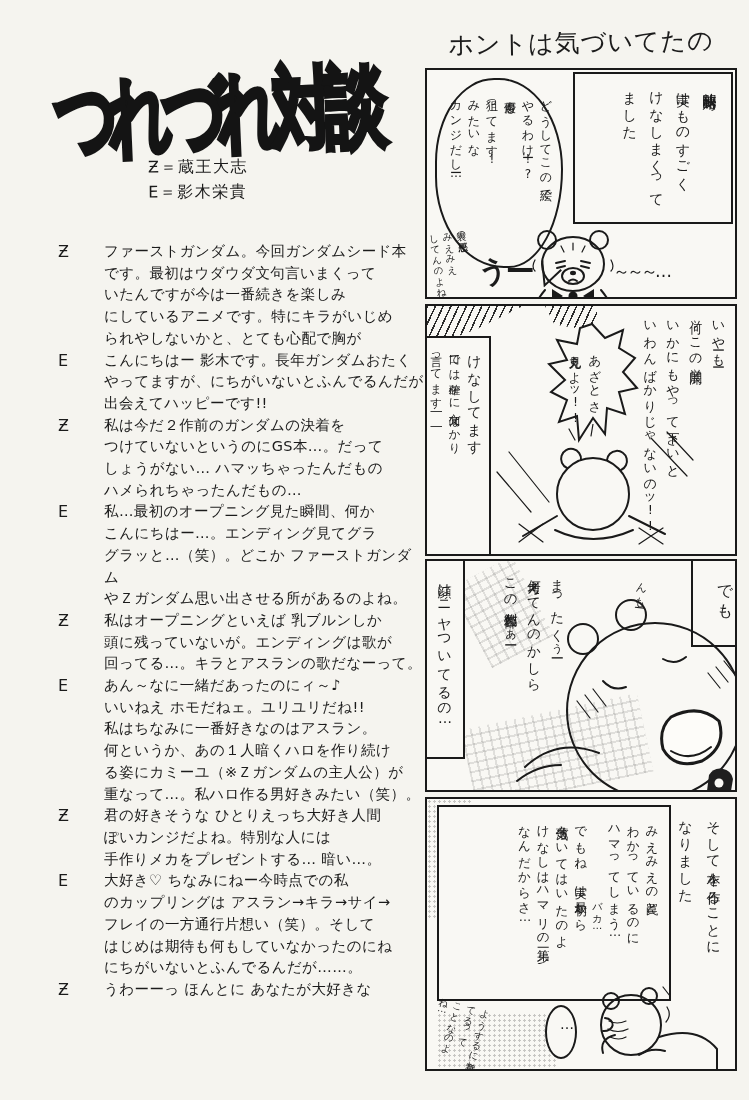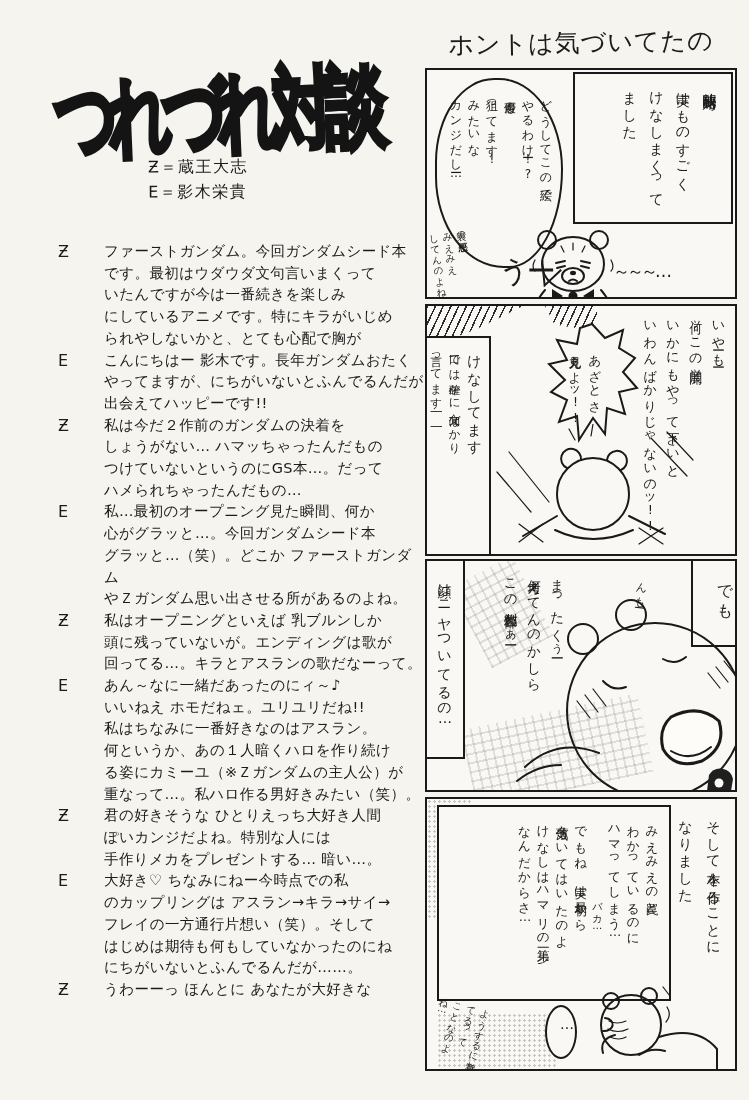--- a/index.html
+++ b/index.html
@@ -36,21 +36,21 @@
   svg{display:block}
   svg *{vector-effect:non-scaling-stroke}
   .ink{stroke:#1a1a1a;fill:none;stroke-width:2;stroke-linecap:round;stroke-linejoin:round;}
   .thin{stroke-width:1.2}
   
   .p1-cap{right:2px;top:2px;width:160px;height:152px;padding:8px 8px;font-size:14px;line-height:1.9;}
   .p1-bubble{left:8px;top:8px;width:128px;height:190px;border:2px solid #1a1a1a;background:#f9f8f4;
     border-radius:48% 52% 44% 56%/46% 50% 54% 50%;padding:12px 6px 8px 4px;font-size:12px;line-height:1.5;box-sizing:border-box;}
   .p1-tail{left:108px;top:192px;transform:rotate(18deg);}
   .p1-note{left:3px;top:156px;font-size:9.5px;line-height:1.45;transform:rotate(-8deg);letter-spacing:0;}
-  .p1-sound{left:72px;top:182px;font-size:29px;font-weight:normal;letter-spacing:-2px;}
+  .p1-sound{left:51px;top:182px;font-size:29px;font-weight:bold;letter-spacing:-2px;}
   .p1-dash{left:186px;top:190px;font-size:17px;letter-spacing:-3px;}
   
   .hatch{background:repeating-linear-gradient(115deg,#2c2c2c 0 1.5px,transparent 1.5px 7px);}
   .p2-hatch1{left:0;top:0;width:96px;height:42px;clip-path:polygon(0 0,100% 0,52% 55%,0 100%);}
   .p2-hatch2{left:118px;top:0;width:52px;height:26px;clip-path:polygon(0 0,100% 0,100% 100%,18% 70%);}
   .p2-shout{right:6px;top:6px;height:238px;font-size:13px;line-height:1.75;}
   .p2-bubble{left:120px;top:16px;width:92px;height:124px;}
   .p2-bubble-text{left:138px;top:40px;font-size:12.5px;line-height:1.6;}
   .p2-cap{left:0;top:30px;bottom:0;width:64px;border:2.5px solid #1a1a1a;border-left:none;border-bottom:none;
     background:#f9f8f4;padding:8px 3px 0 2px;box-sizing:border-box;font-size:11.5px;line-height:1.6;}
@@ -100,30 +100,30 @@
     <div class="lines">
       <div>こんにちはー 影木です。長年ガンダムおたく</div>
       <div>やってますが、にちがいないとふんでるんだが</div>
       <div>出会えてハッピーです!!</div>
     </div>
   </div>
   <div class="entry">
     <div class="spk">Ƶ</div>
     <div class="lines">
       <div>私は今だ２作前のガンダムの決着を</div>
+      <div>つけていないというのにGS本…。だって</div>
       <div>しょうがない… ハマッちゃったんだもの</div>
-      <div>つけていないというのにGS本…。だって</div>
       <div>ハメられちゃったんだもの…</div>
     </div>
   </div>
   <div class="entry">
     <div class="spk">E</div>
     <div class="lines">
       <div>私…最初のオープニング見た瞬間、何か</div>
-      <div>心がグラッと…。今回ガンダムシード本</div>
+      <div>こんにちはー…。エンディング見てグラ</div>
       <div>グラッと…（笑）。どこか ファーストガンダム</div>
       <div>やＺガンダム思い出させる所があるのよね。</div>
     </div>
   </div>
   <div class="entry">
     <div class="spk">Ƶ</div>
     <div class="lines">
       <div>私はオープニングといえば 乳ブルンしか</div>
       <div>頭に残っていないが。エンディングは歌が</div>
       <div>回ってる…。キラとアスランの歌だなーって。</div>

